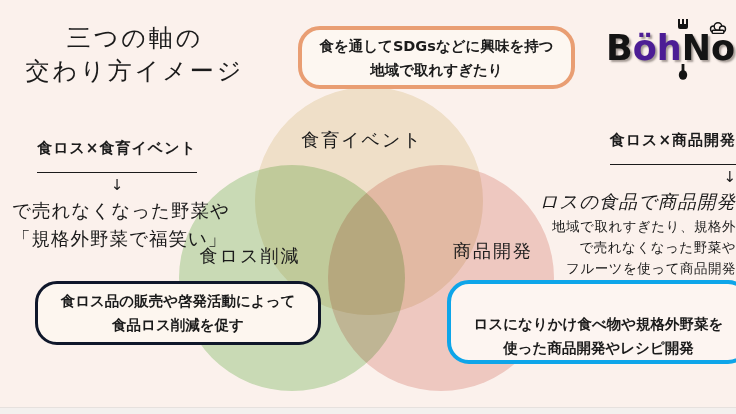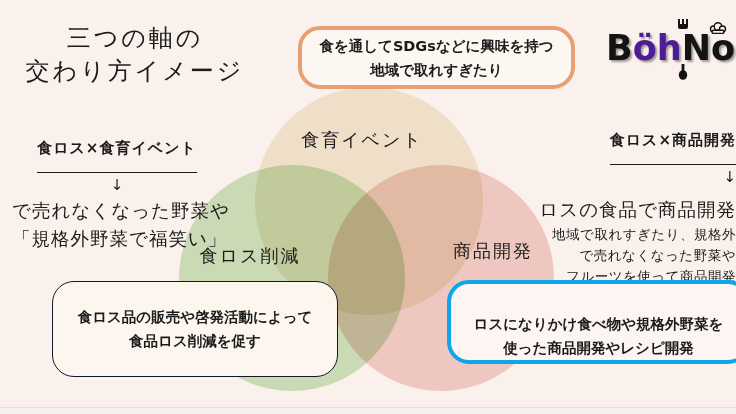--- a/index.html
+++ b/index.html
@@ -49,25 +49,24 @@
     font-weight: bold;
     line-height: 24px;
   }
   #top-callout {
     left: 298px; top: 26px; width: 277px; height: 63px;
     border: 4px solid #e99e73;
     font-size: 14.5px;
     background: #fdf7f1;
   }
   #left-callout {
-    left: 35px; top: 281px; width: 286px; height: 96px;
-    border: 1px solid #0f172a;
+    left: 35px; top: 281px; width: 286px; height: 64px;
+    border: 3px solid #0f172a;
     font-size: 14.5px;
     background: #fdf6ef;
-    margin-left: 17px;
   }
   #right-callout {
     left: 447px; top: 280px; width: 303px; height: 84px;
     border: 4px solid #0ea5e9;
     font-size: 14.5px;
     background: #fdf5f1;
     justify-content: flex-end;
   }
 
   
@@ -91,21 +90,21 @@
     font-weight: 600;
     letter-spacing: 1px;
     border-bottom: 1.5px solid #1b1b1b;
     padding-bottom: 14px;
     white-space: nowrap;
   }
   .annotation .arrow { font-size: 15px; line-height: 20px; margin-top: 2px; }
   .annotation .big   { font-size: 18.5px; line-height: 25px; white-space: nowrap; letter-spacing: 1px; }
   .annotation .small { font-size: 13.5px; line-height: 21px; white-space: nowrap; letter-spacing: 0.5px; }
   #left-annotation .big { margin-top: 3px; }
-  #right-annotation .big { margin-top: 10px; margin-bottom: 2px; }
+  #right-annotation .big { margin-top: 2px; margin-bottom: 2px; font-style: italic; }
 
   
   #logo {
     position: absolute;
     left: 606px; top: 28px; width: 124px; height: 52px;
     font-size: 35px;
     font-weight: bold;
     letter-spacing: 0px;
     white-space: nowrap;
     text-shadow: 2px 2px 2px rgba(60,50,45,0.45);

